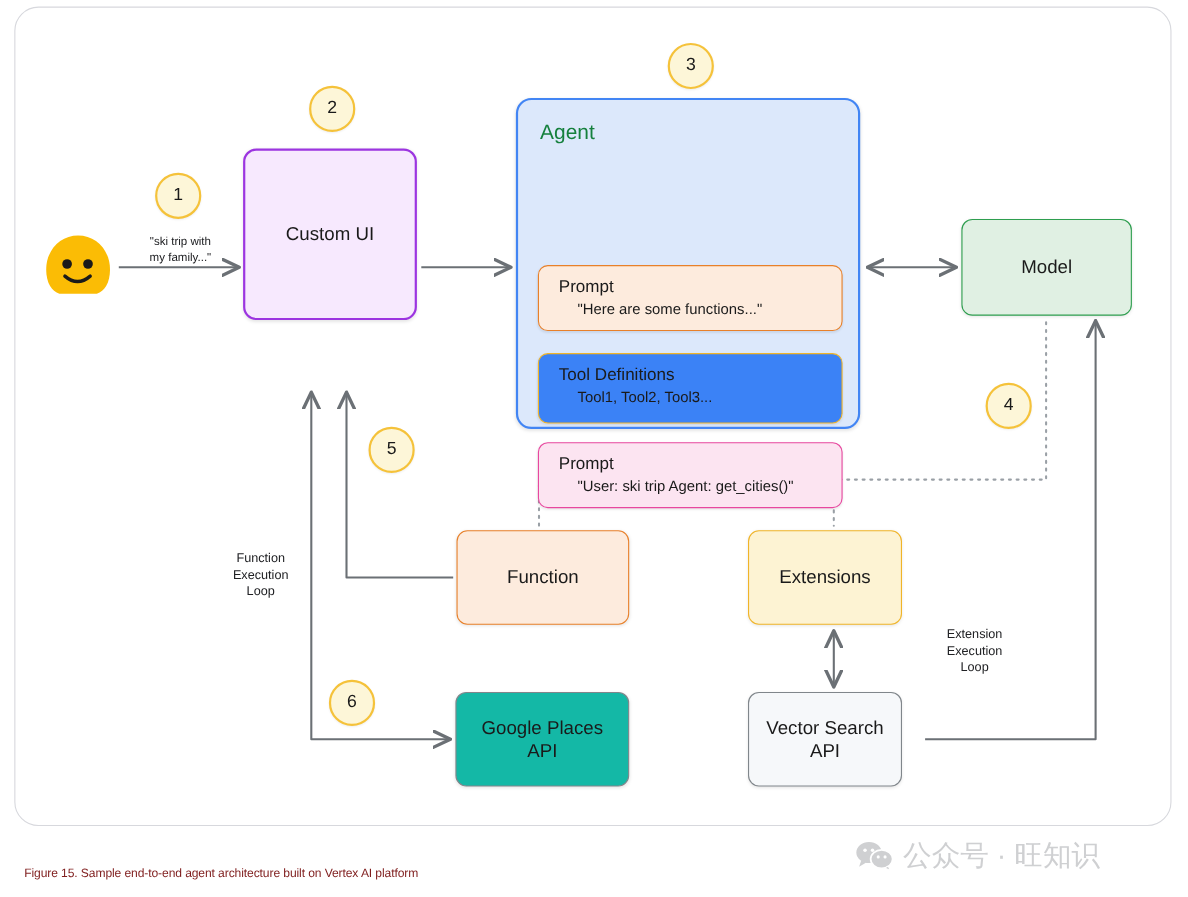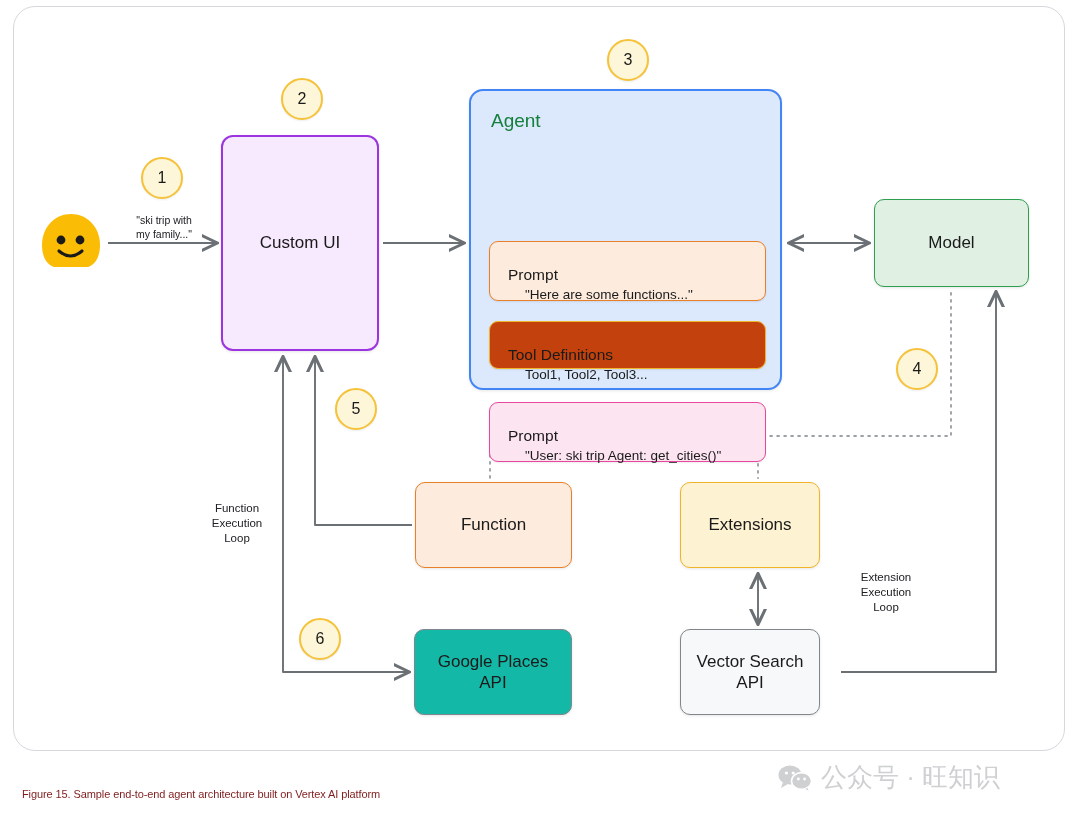--- a/index.html
+++ b/index.html
@@ -8,36 +8,36 @@
 
   #canvas{position:absolute;left:0;top:0;width:1080px;height:815px;}
 
   .frame{position:absolute;left:13px;top:6px;width:1052px;height:745px;
          border:1.5px solid #d7d8dd;border-radius:22px;background:#fff;box-sizing:border-box;}
 
   .node{position:absolute;box-sizing:border-box;display:flex;align-items:center;
         justify-content:center;text-align:center;border-radius:10px;
         font-size:17px;color:#1a1a1a;line-height:1.25;}
 
-  .n-customui{left:221px;top:135px;width:158px;height:216px;background:#f7e9fe;
+  .n-customui{left:221px;top:135px;width:158px;height:156px;background:#f7e9fe;
               border:2px solid #9c35e0;border-radius:12px;
               box-shadow:0 1px 3px rgba(0,0,0,.10);}
 
   .n-agent{left:469px;top:89px;width:313px;height:301px;background:#dce8fb;
            border:2px solid #4285f4;border-radius:14px;display:block;
            box-shadow:0 1px 3px rgba(0,0,0,.10);}
   .agent-title{position:absolute;left:20px;top:18px;font-size:19px;color:#15803d;}
 
   .inner{position:absolute;left:18px;width:277px;border-radius:9px;box-sizing:border-box;
-         padding:23px 0 11px 18px;text-align:left;
+         padding:9px 0 11px 18px;text-align:left;
          box-shadow:0 1px 2px rgba(0,0,0,.08);}
   .inner .ttl{font-size:15.5px;color:#1a1a1a;line-height:1.3;}
   .inner .sub{font-size:13.5px;color:#1a1a1a;line-height:1.35;padding-left:17px;margin-top:1px;}
   .i-prompt1{top:150px;height:60px;background:#fdebdd;border:1.6px solid #e8802a;}
-  .i-tools  {top:230px;height:48px;background:#c2410c;border:1.6px solid #f0b429;}
+  .i-tools  {top:230px;height:64px;background:#3b82f6;border:1.6px solid #f0b429;}
   .i-prompt2{top:311px;height:60px;background:#fce4f1;border:1.6px solid #e8479f;}
 
   .n-model{left:874px;top:199px;width:155px;height:88px;background:#e0f0e3;
            border:1.8px solid #2e9e4f;border-radius:10px;
            box-shadow:0 1px 3px rgba(0,0,0,.10);}
 
   .n-function{left:415px;top:482px;width:157px;height:86px;background:#fdebdd;
               border:1.8px solid #e8802a;border-radius:10px;
               box-shadow:0 1px 3px rgba(0,0,0,.10);}
 

